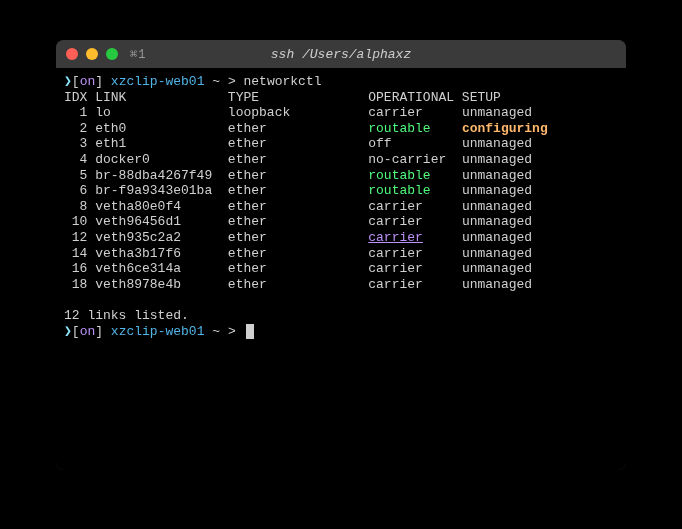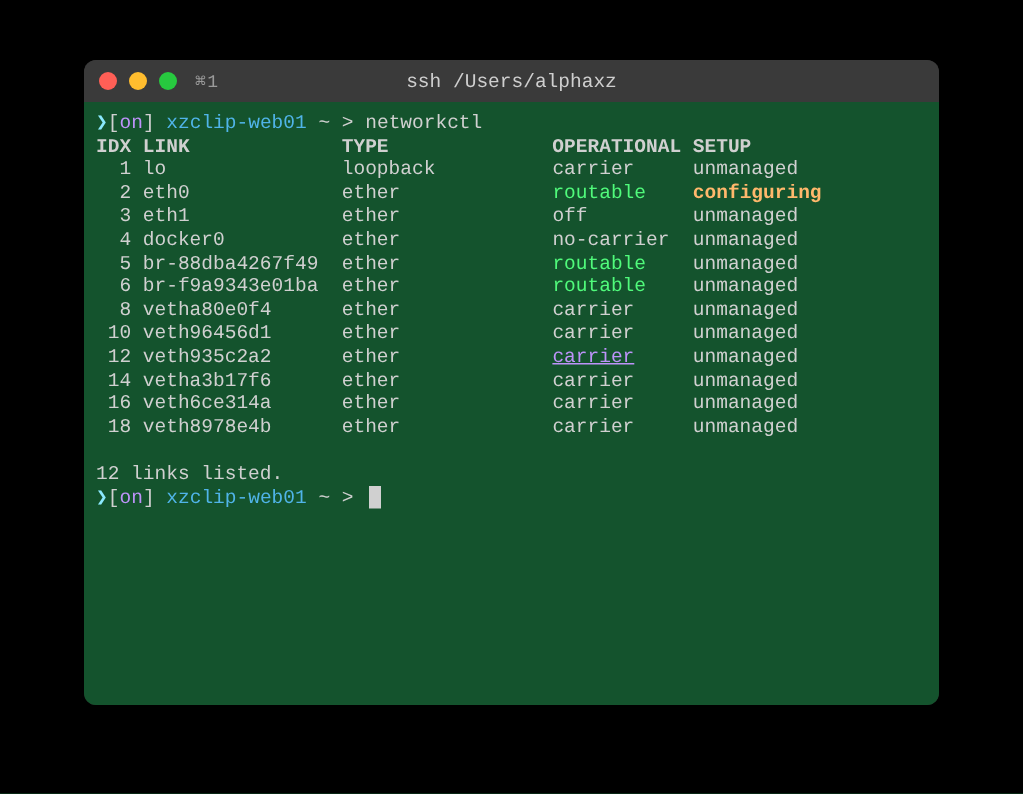--- a/index.html
+++ b/index.html
@@ -47,37 +47,38 @@
       font-size: 12px;
       letter-spacing: 1px;
     }
     .title {
       position: absolute;
       left: 0; right: 0;
       text-align: center;
       color: #cfcfcf;
       font-size: 13px;
       pointer-events: none;
+      font-style: italic;
     }
     .terminal {
       flex: 1;
-      background: #14532d;
+      background: #000000;
       color: #d0d0d0;
       padding: 6px 8px;
       font-family: Menlo, Monaco, "Courier New", monospace;
       font-size: 13px;
       line-height: 1.2;
       white-space: pre;
       overflow: auto;
     }
     .prompt-arrow { color: #8be9fd; }
     .prompt-on { color: #bd93f9; }
     .prompt-host { color: #50b4e8; }
     .cmd { color: #d0d0d0; }
-    .header { color: #d0d0d0; font-weight: bold; }
+    .header { color: #d0d0d0; }
     .green { color: #50fa7b; font-weight: normal; }
     .orange { color: #ffb86c; font-weight: bold; }
     .underline { text-decoration: underline; color: #bd93f9; }
     .cursor {
       display: inline-block;
       width: 8px;
       height: 15px;
       background: #d0d0d0;
       vertical-align: text-bottom;
       margin-left: 2px;

